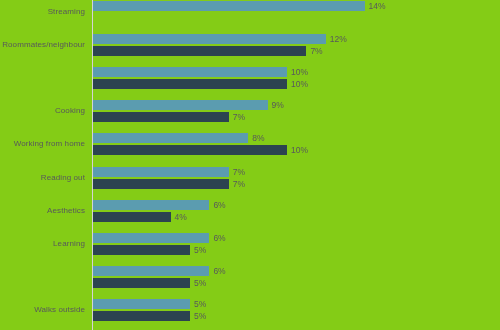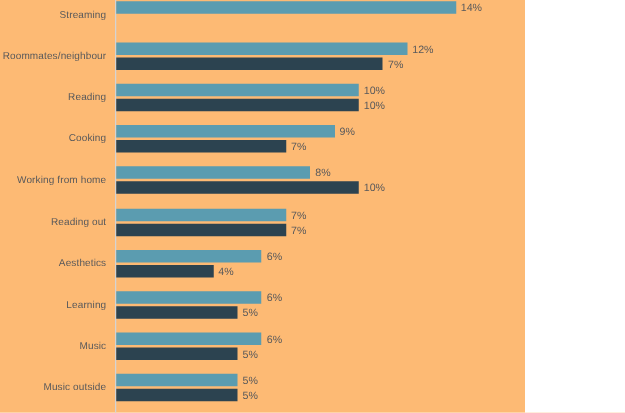--- a/index.html
+++ b/index.html
@@ -10,23 +10,23 @@
   }
   body {
     width: 500px;
     height: 330px;
     overflow: hidden;
     font-family: "Liberation Sans", sans-serif;
   }
 
   #chart-root {
     position: relative;
-    width: 420px;
-    height: 330px;
-    background: #fdba74;
+    width: 500px;
+    height: 330px;
+    background: #84cc16;
   }
 
   
   .axis-line {
     position: absolute;
     left: 92px;
     top: 0px;
     width: 1px;
     height: 330px;
     background: #d4d4d4;
@@ -110,21 +110,20 @@
         <div class="bar-track bar-row-a" style="top: 0px; width: 232.8px;">
           <div class="bar s0" style="width: 100%; background: rgb(91, 156, 176);"></div>
           <div class="val-label" style="left: 100%;">12%</div>
         </div>
         <div class="bar-track bar-row-b" style="top: 12px; width: 213.4px;">
           <div class="bar s1" style="width: 100%; background: rgb(44, 67, 80);"></div>
           <div class="val-label" style="left: 100%;">7%</div>
         </div>
       </div>
       <div class="row-group" style="top: 67.2px;">
-        <div class="cat-label">Reading</div>
         <div class="bar-track bar-row-a" style="top: 0px; width: 194px;">
           <div class="bar s0" style="width: 100%; background: rgb(91, 156, 176);"></div>
           <div class="val-label" style="left: 100%;">10%</div>
         </div>
         <div class="bar-track bar-row-b" style="top: 12px; width: 194px;">
           <div class="bar s1" style="width: 100%; background: rgb(44, 67, 80);"></div>
           <div class="val-label" style="left: 100%;">10%</div>
         </div>
       </div>
       <div class="row-group" style="top: 100.3px;">
@@ -176,32 +175,31 @@
         <div class="bar-track bar-row-a" style="top: 0px; width: 116.4px;">
           <div class="bar s0" style="width: 100%; background: rgb(91, 156, 176);"></div>
           <div class="val-label" style="left: 100%;">6%</div>
         </div>
         <div class="bar-track bar-row-b" style="top: 12px; width: 97px;">
           <div class="bar s1" style="width: 100%; background: rgb(44, 67, 80);"></div>
           <div class="val-label" style="left: 100%;">5%</div>
         </div>
       </div>
       <div class="row-group" style="top: 265.8px;">
-        <div class="cat-label">Music</div>
         <div class="bar-track bar-row-a" style="top: 0px; width: 116.4px;">
           <div class="bar s0" style="width: 100%; background: rgb(91, 156, 176);"></div>
           <div class="val-label" style="left: 100%;">6%</div>
         </div>
         <div class="bar-track bar-row-b" style="top: 12px; width: 97px;">
           <div class="bar s1" style="width: 100%; background: rgb(44, 67, 80);"></div>
           <div class="val-label" style="left: 100%;">5%</div>
         </div>
       </div>
       <div class="row-group" style="top: 298.9px;">
-        <div class="cat-label">Music outside</div>
+        <div class="cat-label">Walks outside</div>
         <div class="bar-track bar-row-a" style="top: 0px; width: 97px;">
           <div class="bar s0" style="width: 100%; background: rgb(91, 156, 176);"></div>
           <div class="val-label" style="left: 100%;">5%</div>
         </div>
         <div class="bar-track bar-row-b" style="top: 12px; width: 97px;">
           <div class="bar s1" style="width: 100%; background: rgb(44, 67, 80);"></div>
           <div class="val-label" style="left: 100%;">5%</div>
         </div>
       </div>
     </div>

